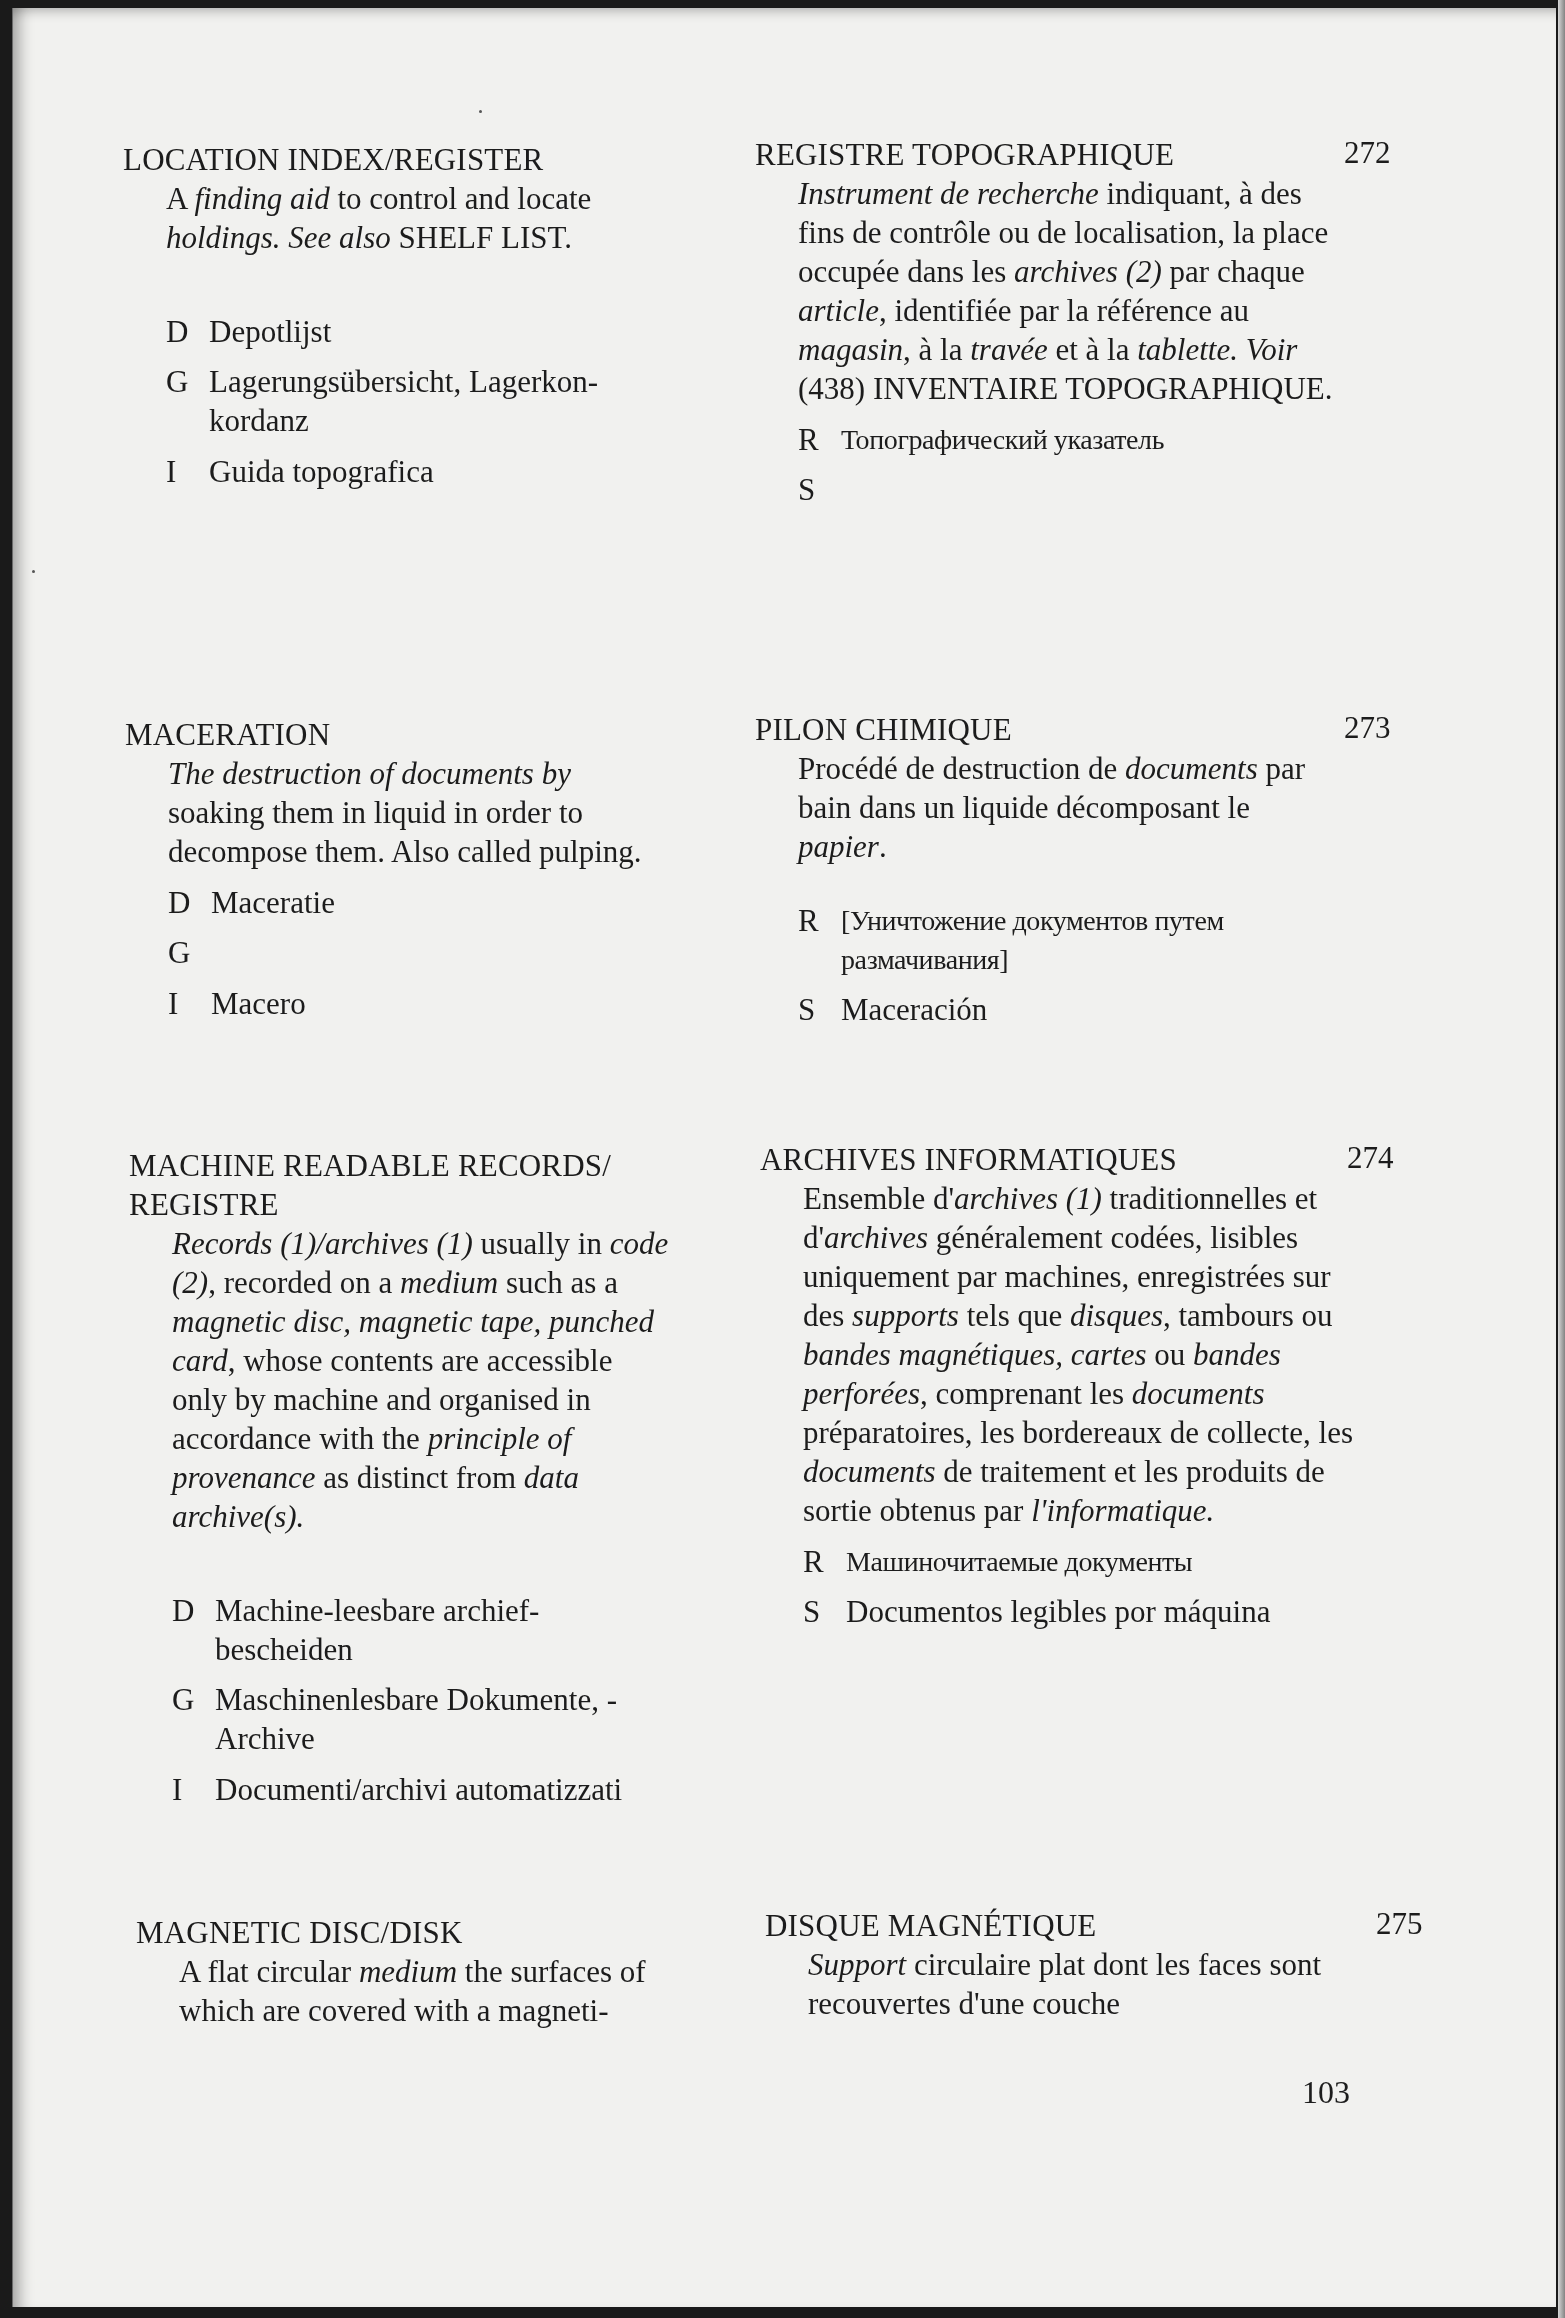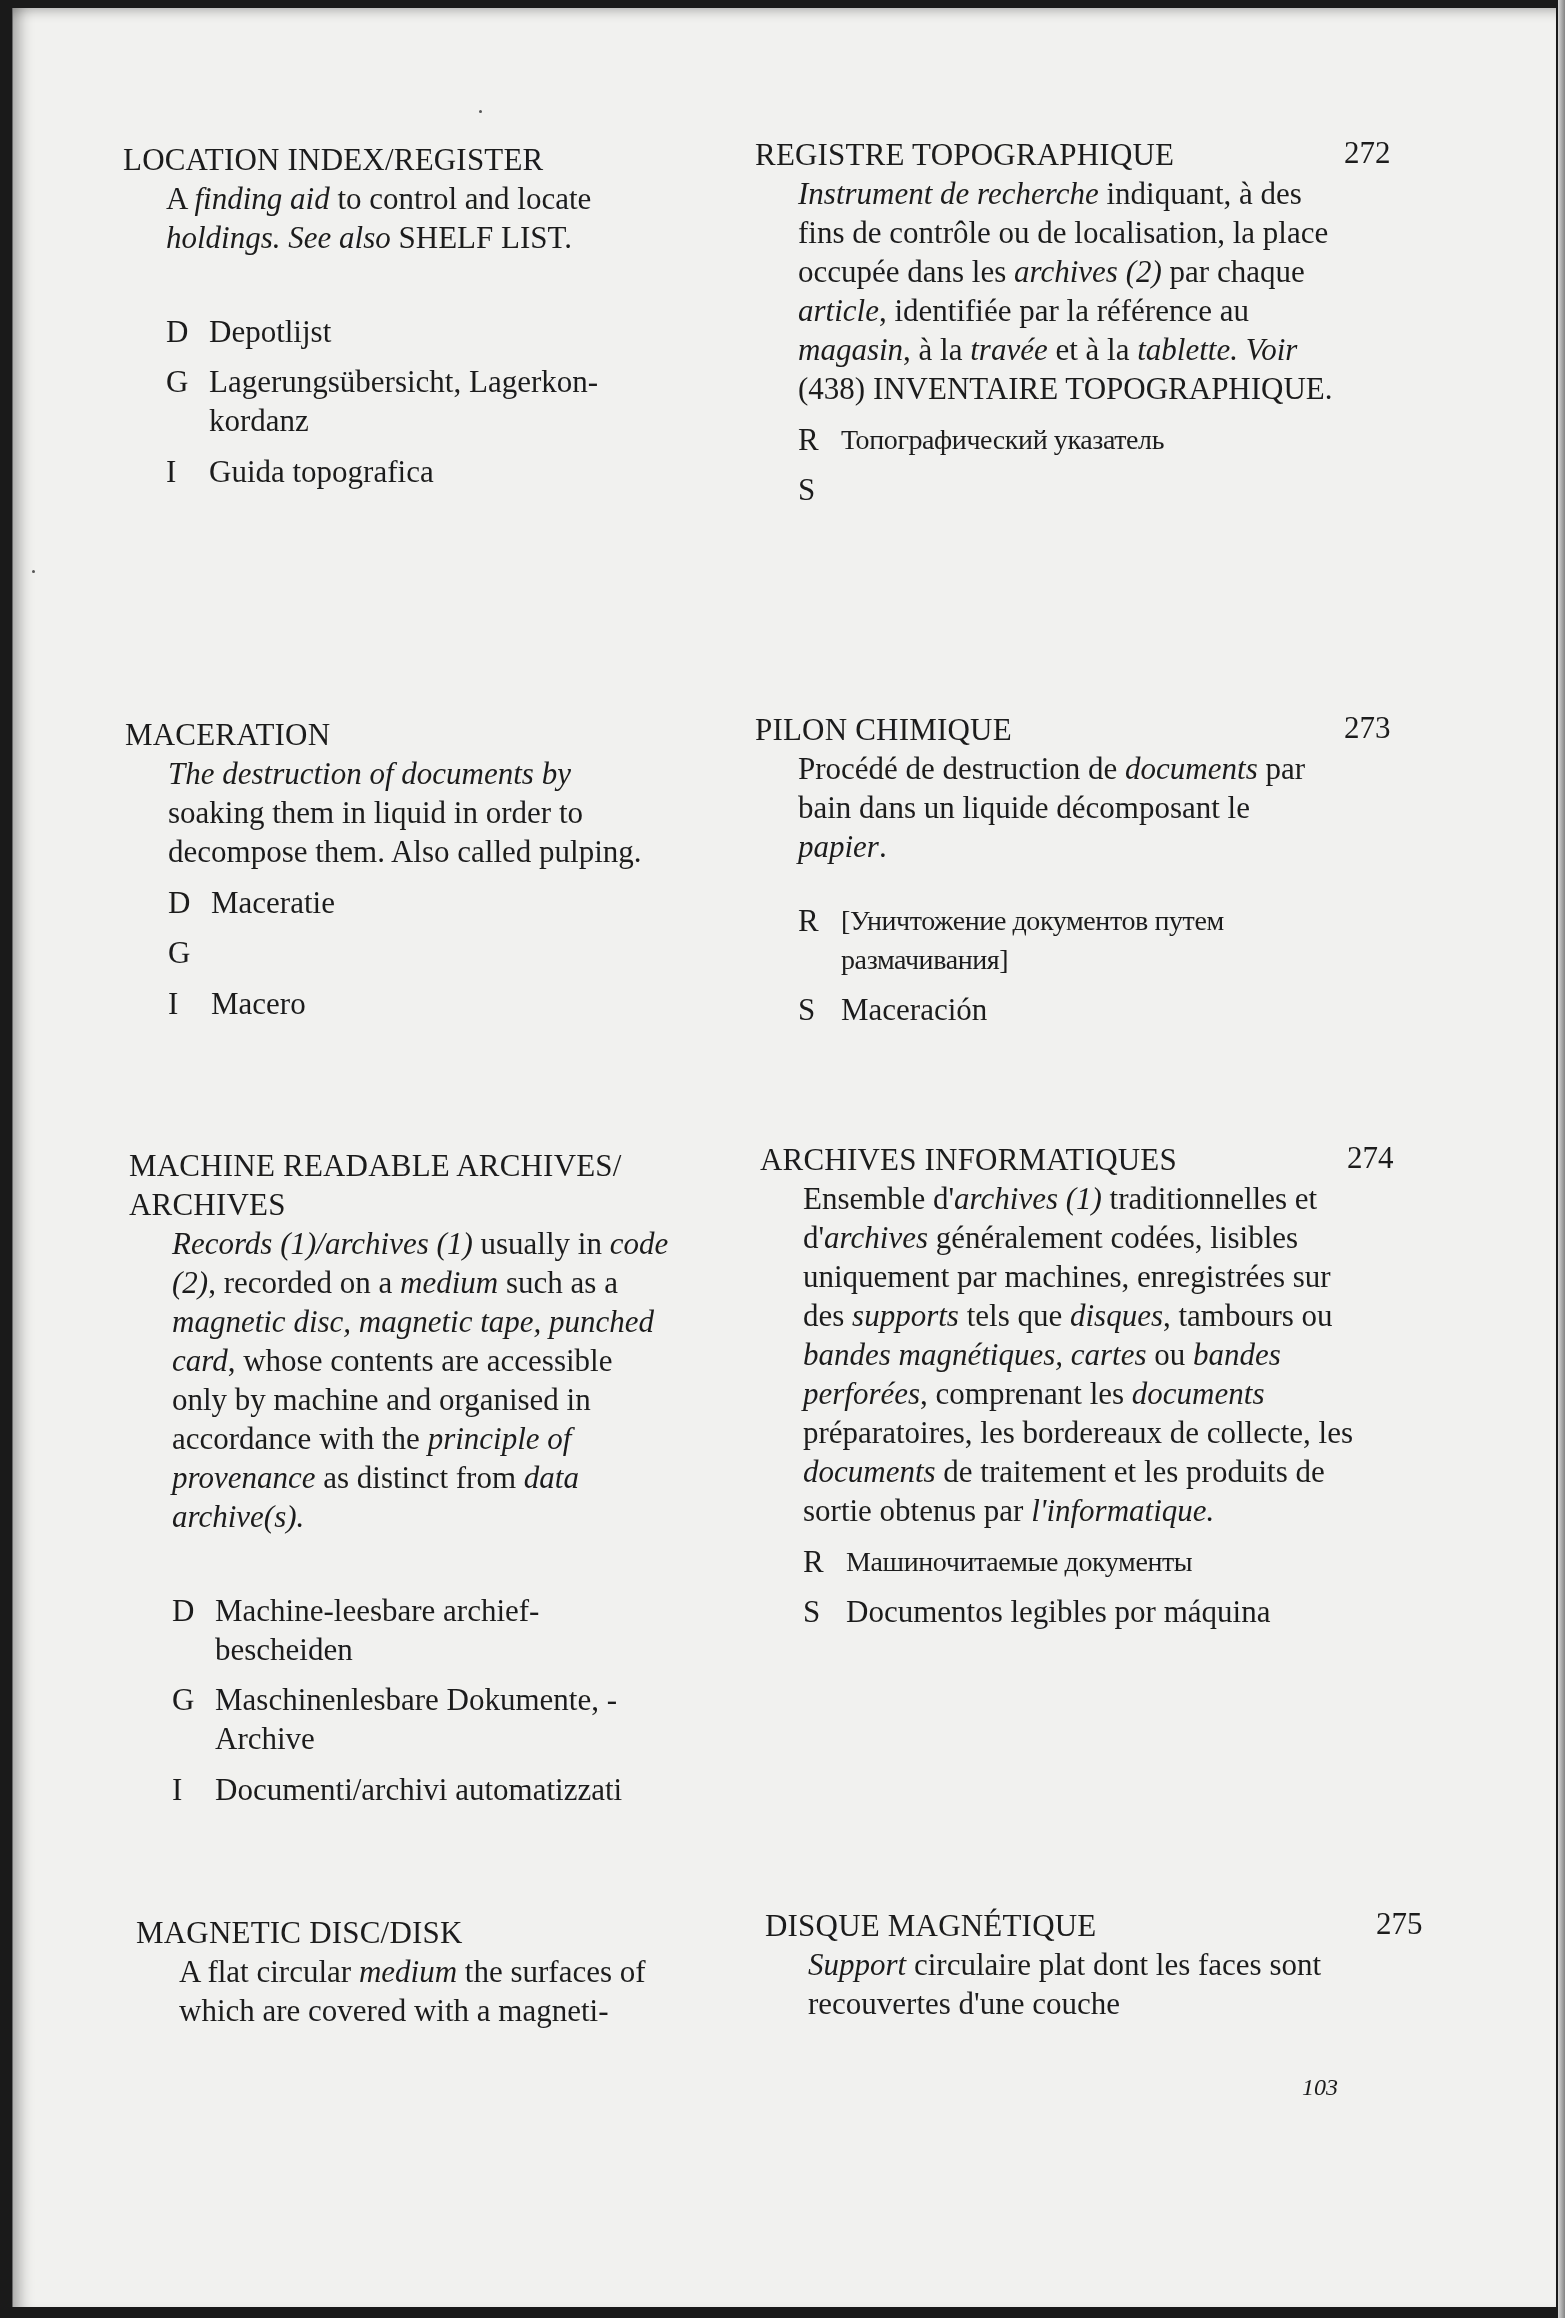--- a/index.html
+++ b/index.html
@@ -26,21 +26,21 @@
   .entry { position: absolute; font-size: 31px; line-height: 39px; }
   .term { letter-spacing: 0.2px; }
   .num { position: absolute; font-size: 31px; }
   .def { padding-left: 43px; }
   .def i { font-style: italic; }
   .lang { display: flex; margin-top: 11.7px; }
   .lang .code { width: 43px; flex: none; }
   .lang .val { flex: 1; }
   .lang.indent { padding-left: 43px; }
   .ru .val { font-family: Liberation Serif, serif; font-size: 28px; letter-spacing: -0.4px; }
-  .pagenum { position: absolute; left: 1302px; top: 2074px; font-size: 24px; font-style: italic; }
+  .pagenum { position: absolute; left: 1302px; top: 2074px; font-size: 32px; }
   .speck { position: absolute; width: 3.3px; height: 3.3px; border-radius: 50%; background: #555; }
 </style>
 </head>
 <body>
 
 <div class="page"></div>
 <div class="gutter-line"></div>
 <div class="right-edge"></div>
 
 <div class="entry" style="left:123px; top:140px; width:550px;">
@@ -105,21 +105,21 @@
         <span class="val">[Уничтожение документов путем размачивания]</span>
       </div>
       <div class="lang indent">
         <span class="code">S</span>
         <span class="val">Maceración</span>
       </div>
     </div>
 </div>
 
 <div class="entry" style="left:129px; top:1146px; width:542px;">
-  <div class="term">MACHINE READABLE ARCHIVES/ ARCHIVES</div>
+  <div class="term">MACHINE READABLE RECORDS/ REGISTRE</div>
   <div class="def"><i>Records (1)/archives (1)</i><span> usually in </span><i>code (2)</i><span>, recorded on a </span><i>medium</i><span> such as a </span><i>magnetic disc, magnetic tape, punched card</i><span>, whose contents are accessible only by machine and organised in accordance with the </span><i>principle of provenance</i><span> as distinct from </span><i>data archive(s).</i></div>
   <div style="height:43px"></div>
   <div class="equivs">
       <div class="lang indent">
         <span class="code">D</span>
         <span class="val">Machine-leesbare archief-bescheiden</span>
       </div>
       <div class="lang indent">
         <span class="code">G</span>
         <span class="val">Maschinenlesbare Dokumente, -Archive</span>

